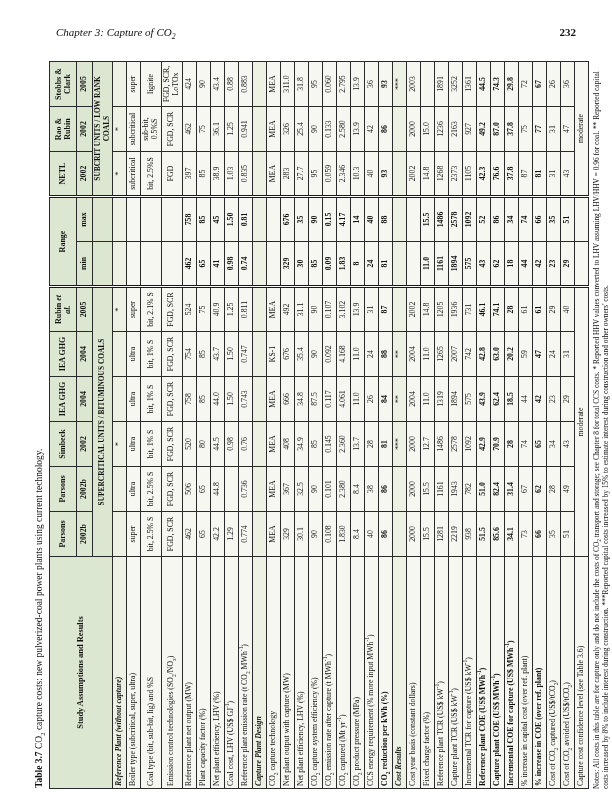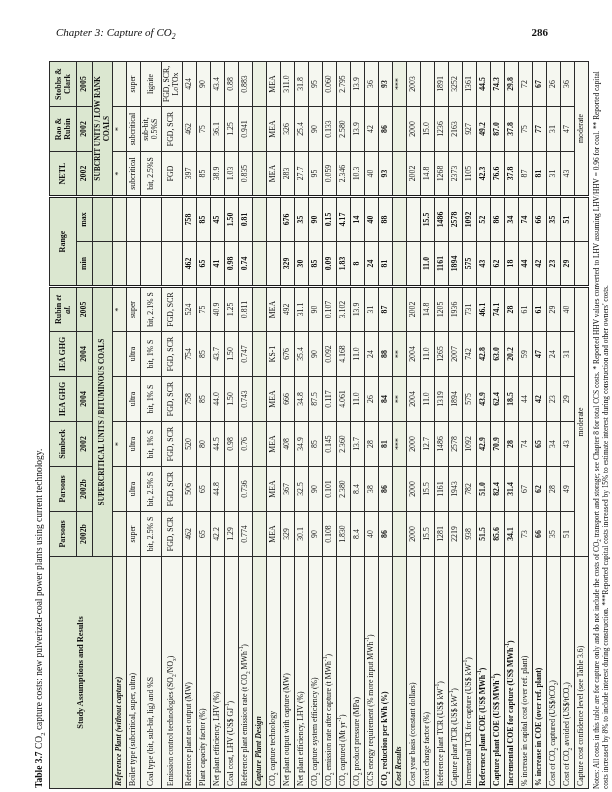--- a/index.html
+++ b/index.html
@@ -1,17 +1,17 @@
 <!DOCTYPE html>
 <html style="--hdr: #dbe7d0; --sec: #ecf1e3;"><head>
 <meta charset="utf-8">
 <style>
   html,body{margin:0;padding:0;background:#ffffff;overflow:hidden;}
   body{width:612px;height:792px;position:relative;font-family:"Liberation Serif","DejaVu Serif",serif;color:#111;}
-  .page-header{position:absolute;left:56px;right:64px;top:26px;display:flex;justify-content:space-between;align-items:baseline;}
+  .page-header{position:absolute;left:56px;right:36px;top:26px;display:flex;justify-content:space-between;align-items:baseline;}
   .chapter{font-style:italic;font-size:11px;}
   .pageno{font-weight:bold;font-size:11px;}
   .rot-wrap{position:absolute;left:34px;top:62px;width:727px;transform-origin:0 0;transform:rotate(-90deg) translateX(-727px);}
   .caption{font-size:9.5px;margin:0 0 5px 1px;}
   .cap-label{font-weight:bold;}
   table{border-collapse:collapse;table-layout:fixed;width:727px;border:1.5px solid #1a1a1a;}
   col.lblcol{width:232px;} col.datacol{width:45px;}
   th,td{border:1px solid #2a2a2a;padding:1px 2px;font-size:7.8px;line-height:1.15;vertical-align:middle;overflow:hidden;}
   thead th{background:var(--hdr,#dbe7d0);font-weight:bold;text-align:center;}
   th.stud{height:24px;font-size:8px;}
@@ -27,21 +27,21 @@
   .sep{border-left:3px double #1a1a1a;}
   td{height:11px;}
   sub,sup{font-size:70%;line-height:0;}
   .notes{font-size:7.4px;line-height:1.25;margin-top:3px;width:727px;text-align:left;}
 </style>
 </head>
 <body>
 
 <div class="page-header">
   <span class="chapter">Chapter 3: Capture of CO<sub>2</sub></span>
-  <span class="pageno">286</span>
+  <span class="pageno">232</span>
 </div>
 
 <div class="rot-wrap">
   <div class="caption">
     <span class="cap-label">Table 3.7</span><span class="cap-text"> CO<sub>2</sub> capture costs: new pulverized-coal power plants using current technology.</span>
   </div>
   <table id="tbl">
       <colgroup>
         <col class="lblcol">
         <col class="datacol">

